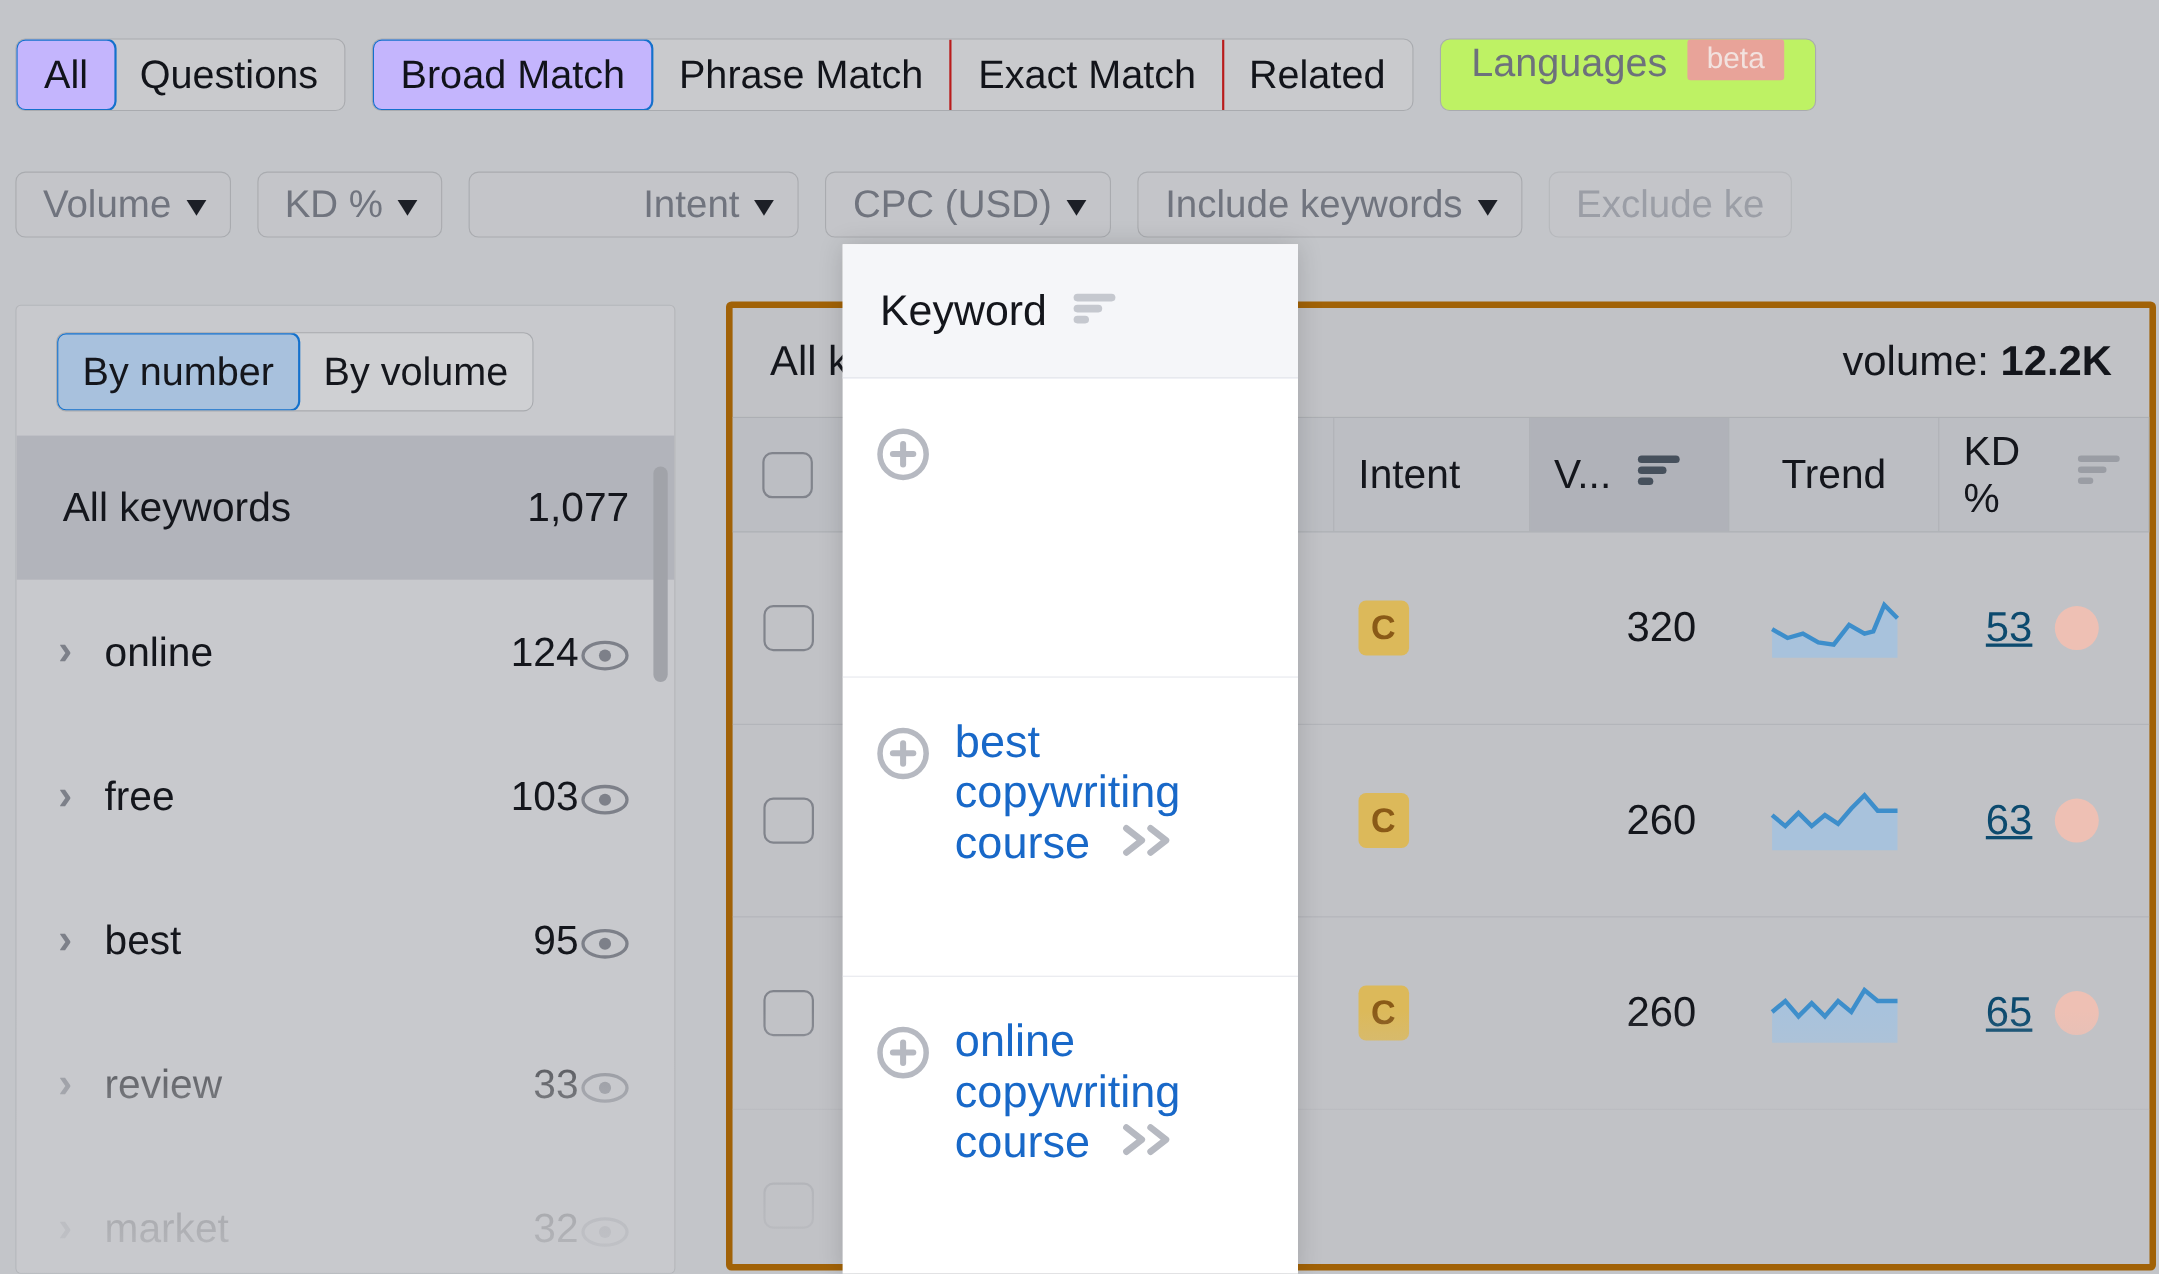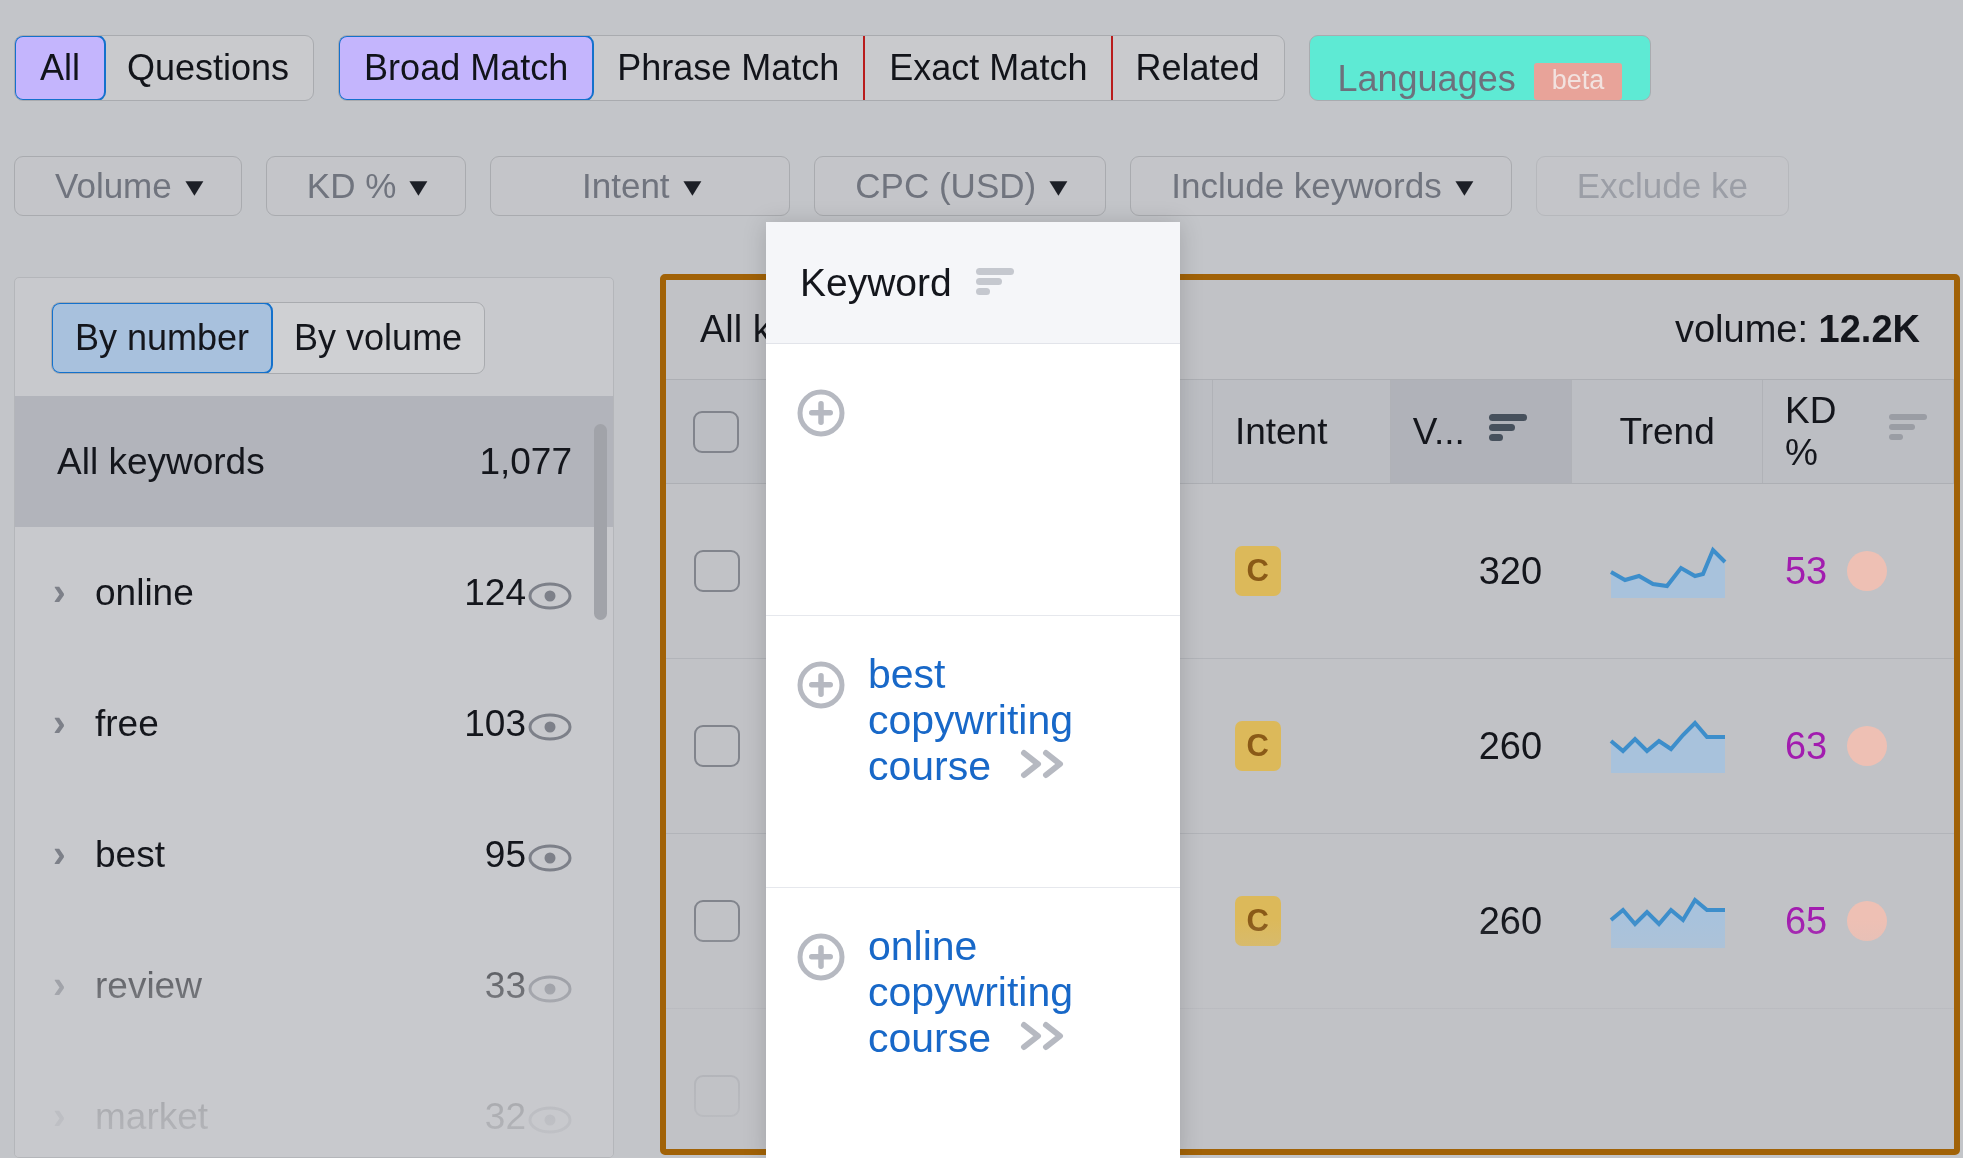--- a/index.html
+++ b/index.html
@@ -43,25 +43,25 @@
   }
   .seg .segbtn:last-child { border-right: none; padding-left: 22px; }
   .seg .segbtn.active {
     background: #c4b5fd;
     border: 2px solid #1471cc;
     border-radius: 9px;
     margin: -1px;
     color: #11131a;
   }
   .langbtn {
-    display: flex; align-items: flex-end; gap: 18px;
+    display: flex; align-items: flex-start; gap: 18px;
     height: 66px;
     padding: 0 28px;
     border-radius: 9px;
-    background: #5eead4;
+    background: #bef264;
     border: 1px solid #a9abaf;
     font-size: 36px;
     color: #6d717c;
     white-space: nowrap;
   }
   .beta {
     background: #e8a399;
     color: #f2e2df;
     border-radius: 3px;
     padding: 4px 18px 6px;
@@ -72,24 +72,24 @@
   
   .filterrow {
     position: absolute;
     left: 14px; top: 156px;
     height: 60px;
     display: flex;
     align-items: center;
     gap: 24px;
   }
   .filterbtn {
-    display: flex; align-items: center; justify-content: center;
+    display: flex; align-items: center; justify-content: flex-end;
     gap: 16px;
     height: 60px;
-    padding: 0 40px;
+    padding: 0 24px;
     border-radius: 9px;
     background: #c4c5c9;
     border: 1px solid #a9abaf;
     font-size: 35px;
     color: #70747e;
     white-space: nowrap;
   }
   .filterbtn .chev {
     font-size: 26px; color: #1c1f26; font-weight: bold;
     transform: scaleX(1.25);
@@ -216,21 +216,21 @@
     font-size: 38px;
     color: #14161c;
     height: 100%;
     padding: 0 22px;
   }
   .td.cbx { width: 108px; justify-content: center; padding: 0; }
   .td.kw { width: 470px; }
   .td.intent { width: 186px; }
   .td.vol { width: 190px; justify-content: flex-end; padding-right: 30px; }
   .td.trend { width: 200px; justify-content: center; }
-  .td.kd { width: 200px; justify-content: flex-start; gap: 20px; padding-right: 26px; color: #a21caf; }
+  .td.kd { width: 200px; justify-content: center; gap: 20px; padding-right: 26px; color: #0c4a6e; text-decoration: underline; }
   .checkbox {
     width: 46px; height: 42px;
     border: 2px solid #81848c;
     border-radius: 9px;
     background: transparent;
   }
   .badge-c {
     width: 46px; height: 50px;
     background: #dcb95a;
     color: #8a5a17;

